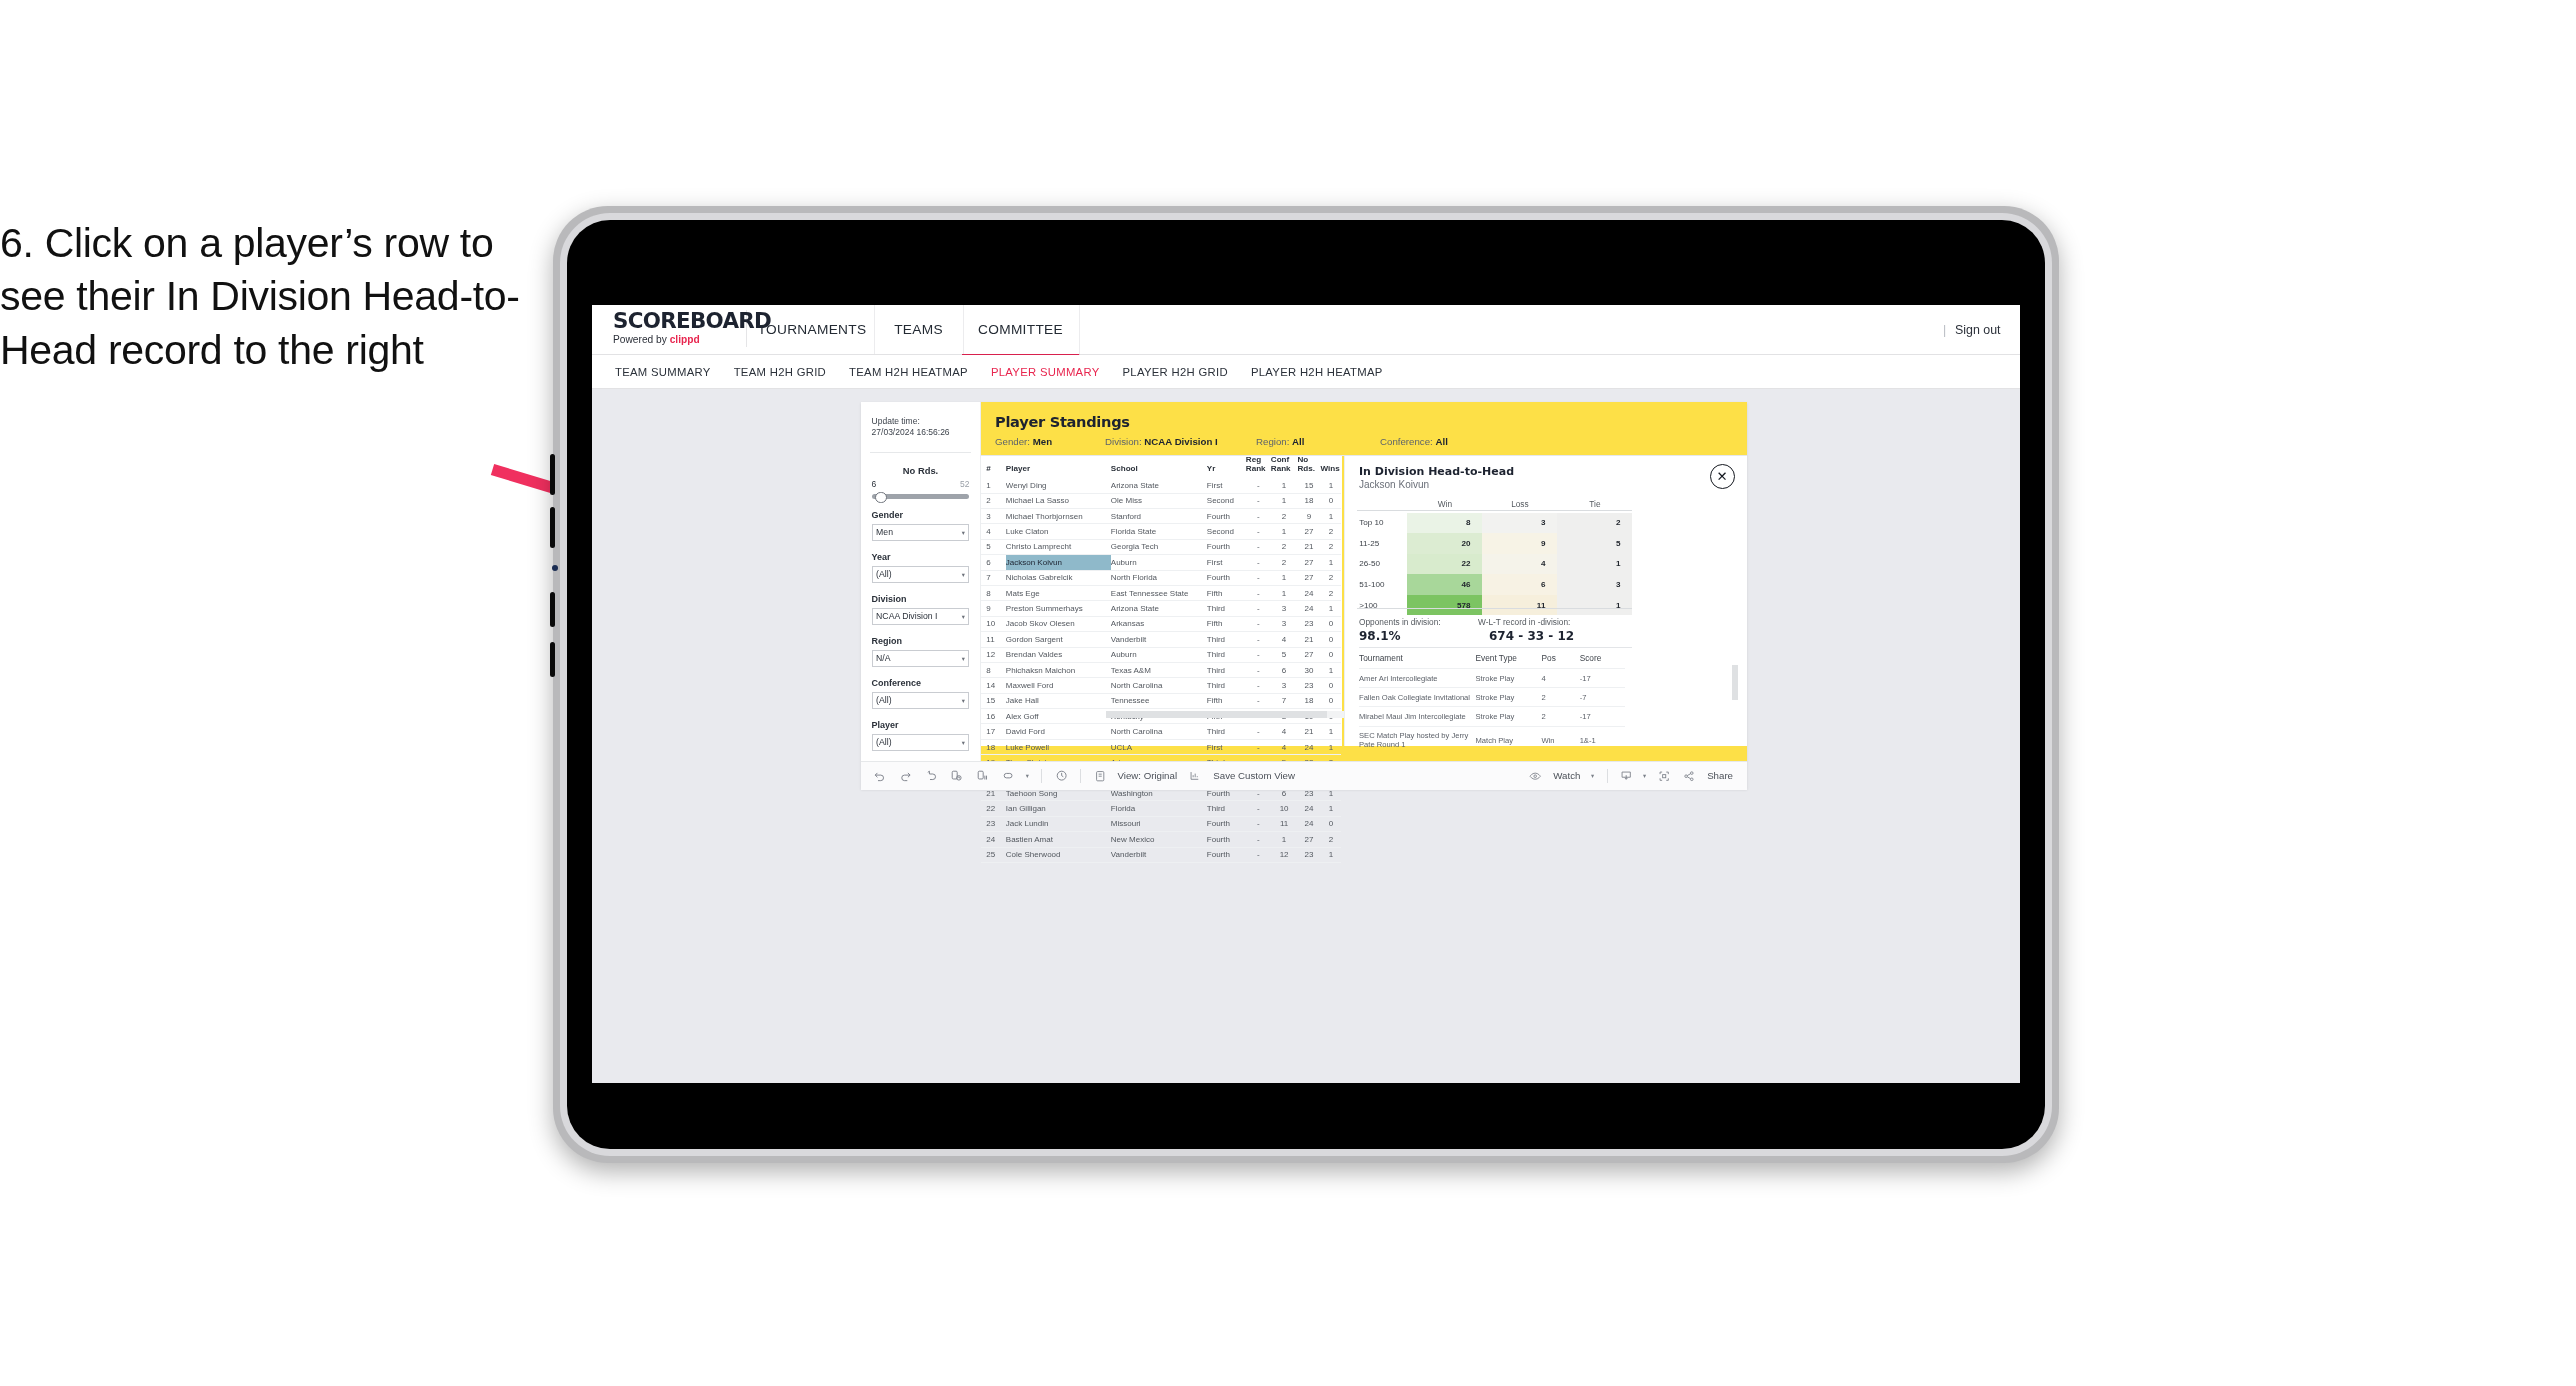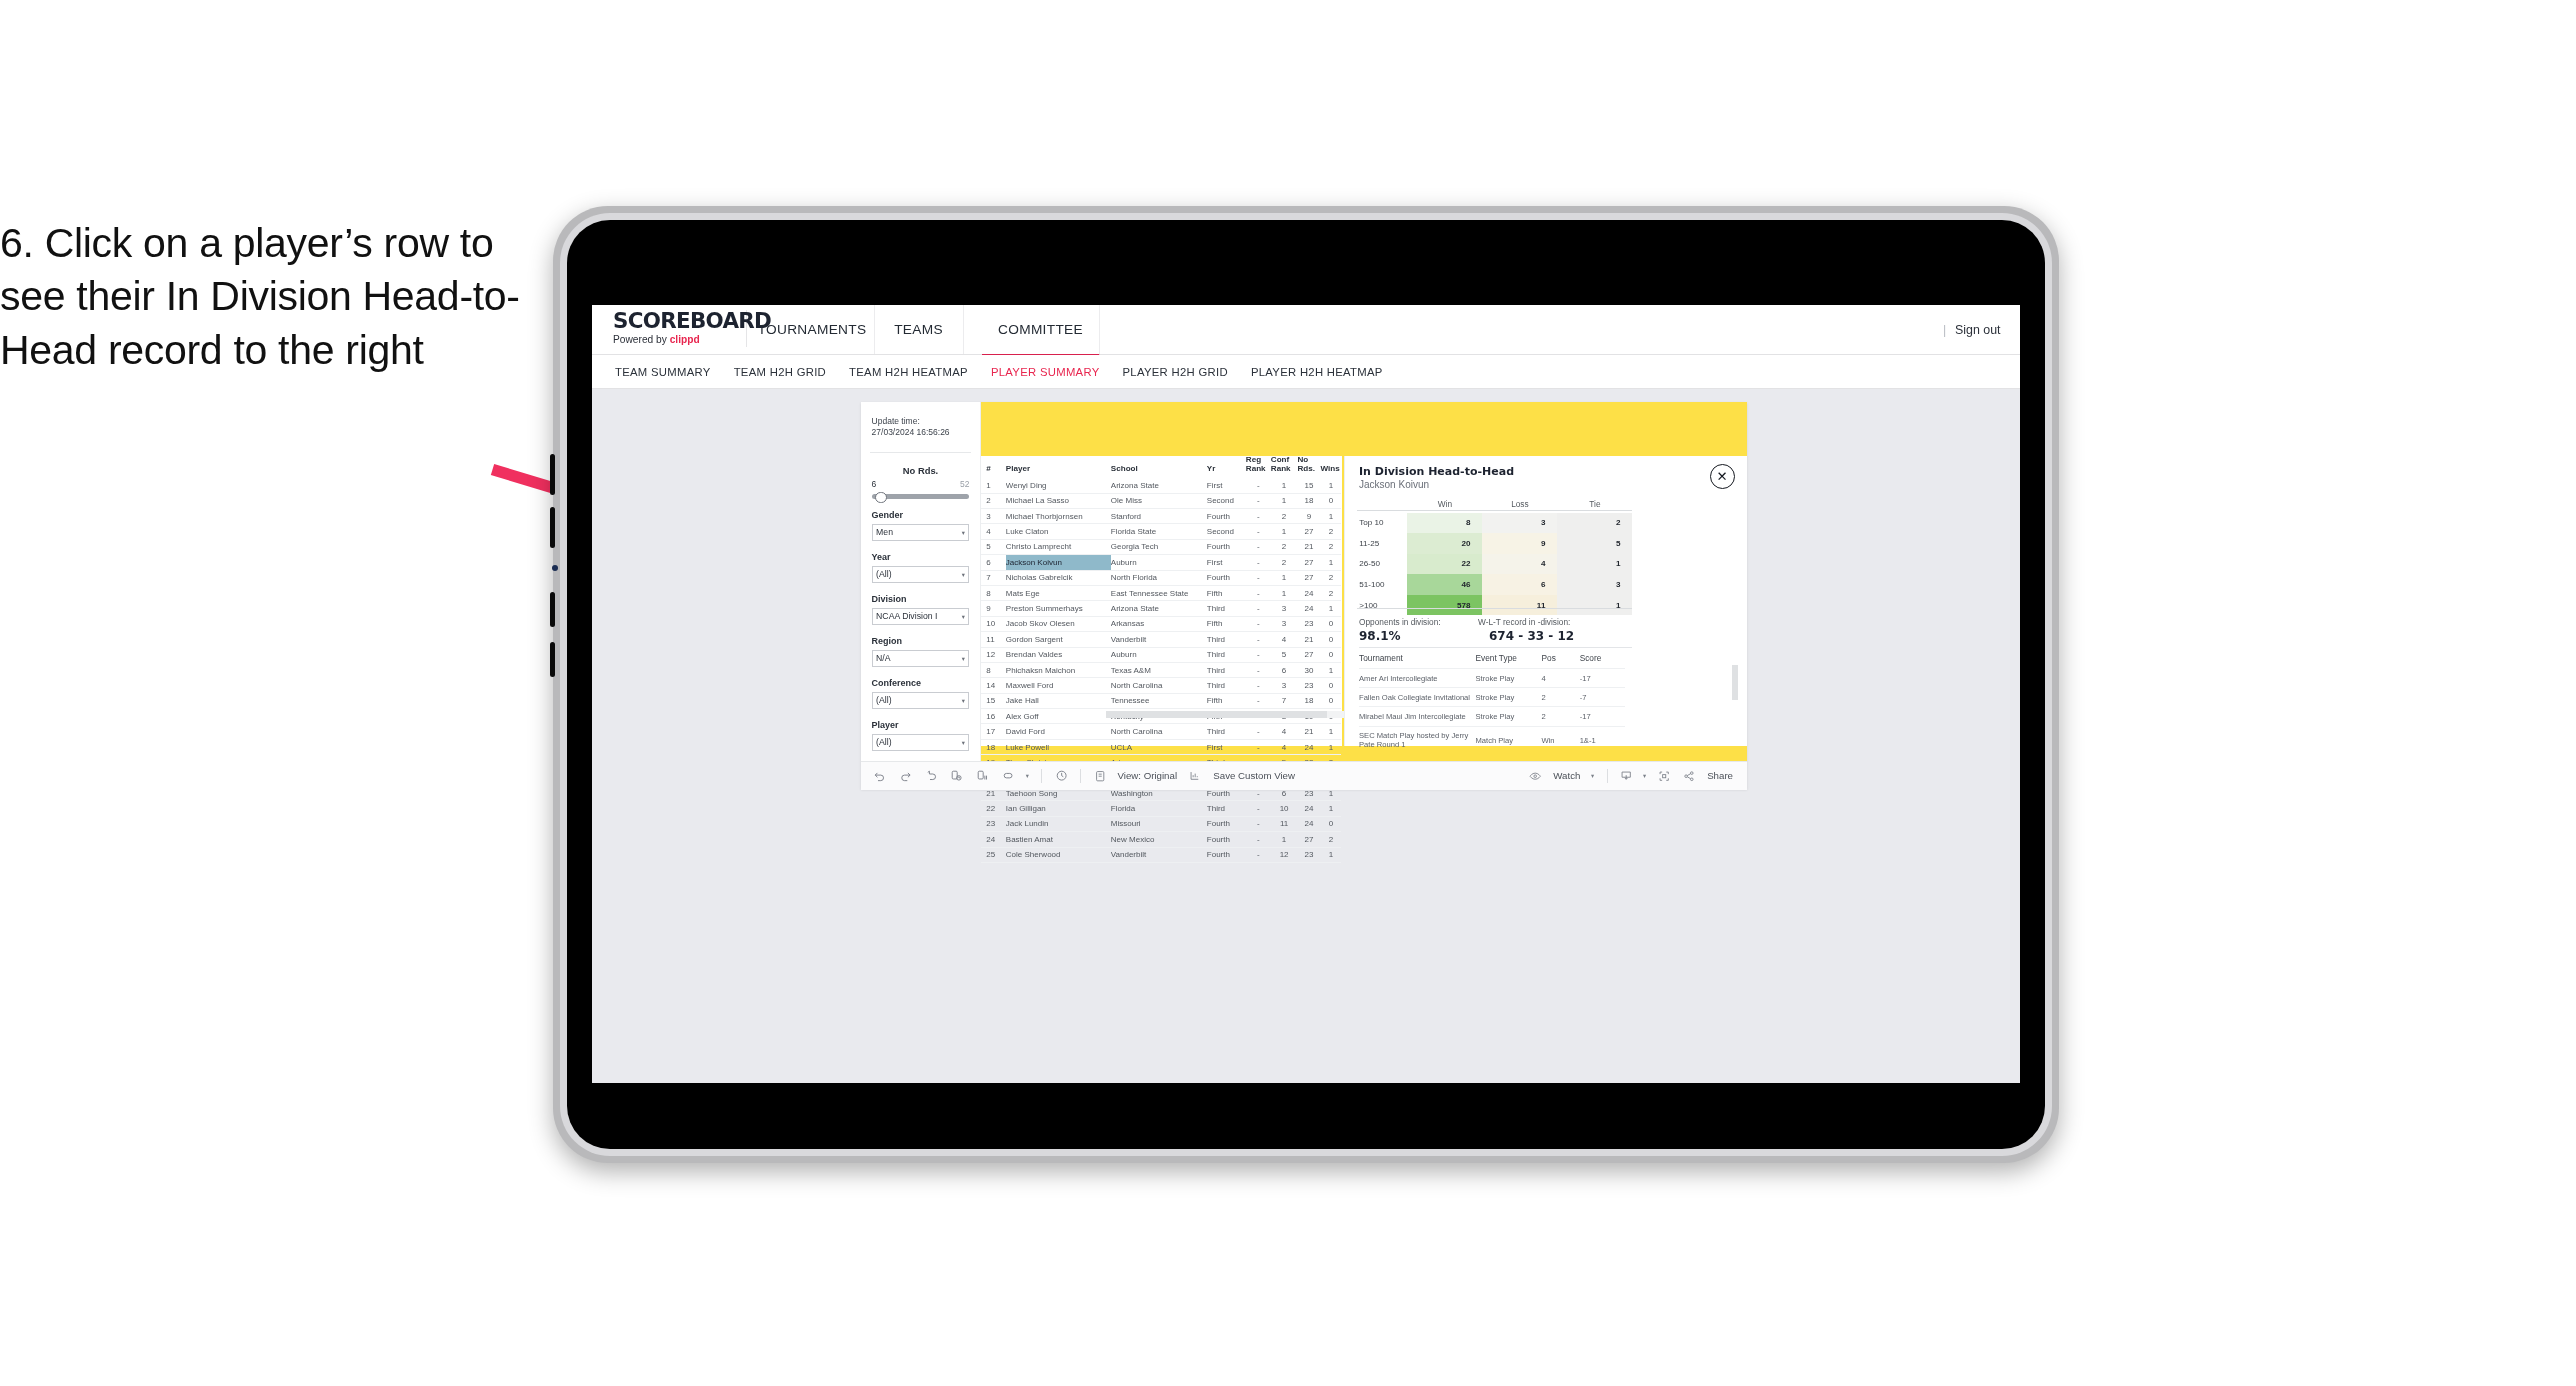--- a/index.html
+++ b/index.html
@@ -40,21 +40,21 @@
   #logo-main{font-family:"DejaVu Sans",sans-serif;font-weight:700;font-size:21px;
              letter-spacing:-0.7px;color:#1d2330;line-height:23px;
              transform:scaleX(1.02);transform-origin:left;}
   #logo-sub{font-size:10.2px;color:#2b2f38;line-height:11.5px;margin-top:0.9px;}
   #logo-sub b{color:#e8264f;font-weight:700;}
   .topnav{position:absolute;top:0;height:49px;display:flex;align-items:center;
           justify-content:center;font-size:13.7px;color:#232a33;letter-spacing:0.3px;
           border-right:0.9px solid #ececee;cursor:pointer;}
   #nav-tournaments{left:158px;width:124px;}
   #nav-teams{left:282px;width:89px;}
-  #nav-committee{left:390px;width:117px;border-bottom:2.7px solid #d8204d;}
+  #nav-committee{left:370px;width:117px;border-bottom:2.7px solid #d8204d;}
   #signout{position:absolute;right:19.5px;top:0;height:49px;display:flex;align-items:center;
            font-size:12.4px;color:#2c313a;}
   #signout .sep{color:#b9bcc2;margin-right:8.9px;}
 
   
   #subbar{position:absolute;left:0;top:50px;width:100%;height:33px;background:#ffffff;
           border-bottom:0.9px solid #e2e2e4;display:flex;align-items:center;}
   .subnav{font-size:11.3px;color:#2b313a;margin-left:23px;letter-spacing:0.3px;cursor:pointer;}
   .subnav.active{color:#e8264f;}
 
@@ -270,20 +270,39 @@
           <div class="fl-block">
             <div class="fl-label">Player</div>
             <div class="fl-select">
               <span>(All)</span>
               <span class="fl-caret">▾</span>
             </div>
           </div>
         </div>
     </div>
 
+    <div id="st-head">
+      <div id="st-title">Player Standings</div>
+      <div class="st-meta" id="meta-gender">
+        <span>Gender:</span>
+        <b>Men</b>
+      </div>
+      <div class="st-meta" id="meta-division">
+        <span>Division:</span>
+        <b>NCAA Division I</b>
+      </div>
+      <div class="st-meta" id="meta-region">
+        <span>Region:</span>
+        <b>All</b>
+      </div>
+      <div class="st-meta" id="meta-conference">
+        <span>Conference:</span>
+        <b>All</b>
+      </div>
+    </div>
     <div id="thead-rule"></div>
 
     <div id="tbl-wrap">
       <table class="stand">
         <thead>
           <tr>
             <th class="c-num">#</th>
             <th class="c-player">Player</th>
             <th class="c-school">School</th>
             <th class="c-yr">Yr</th>

